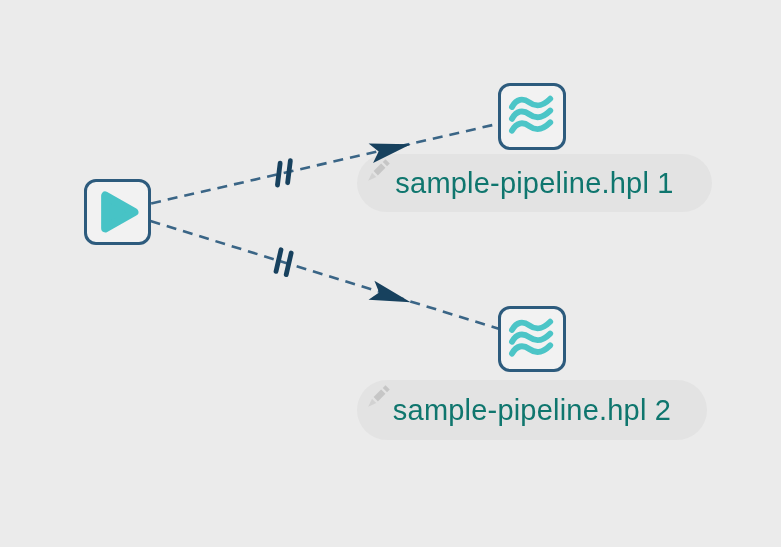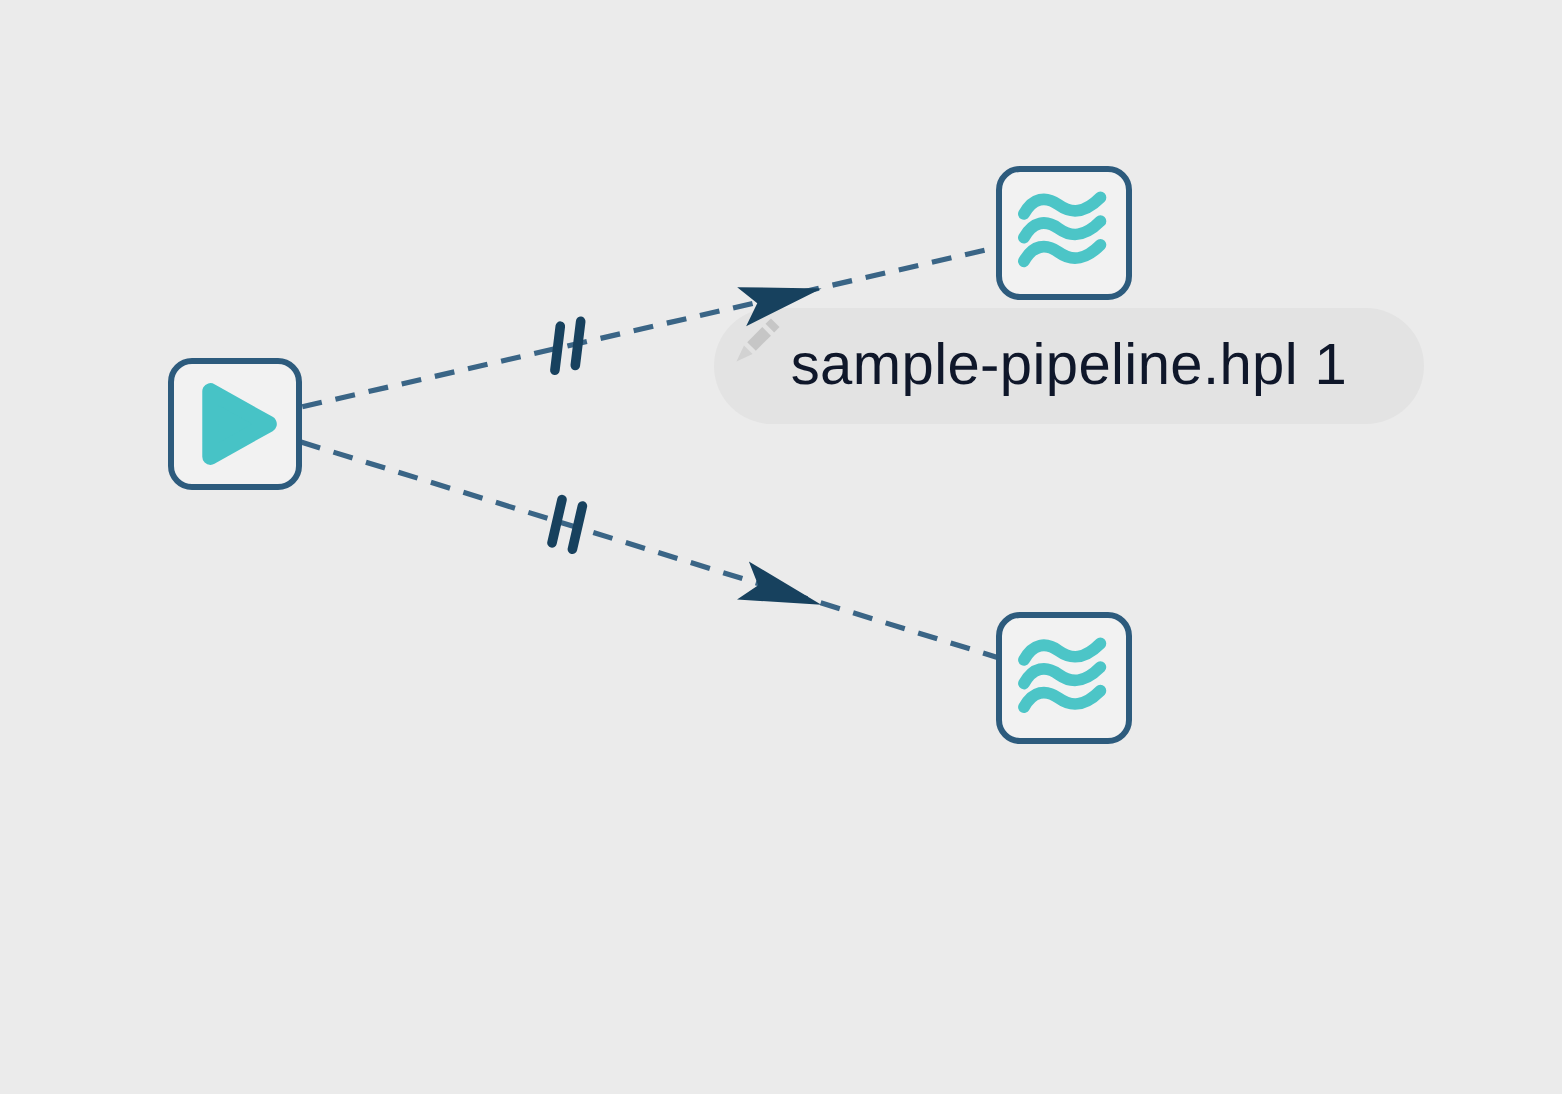--- a/index.html
+++ b/index.html
@@ -13,21 +13,21 @@
     position:relative;width:781px;height:547px;background:#ebebeb;
   }
   .hops-layer{
     position:absolute;left:0;top:0;z-index:2;pointer-events:none;
   }
   
   .pill{
     position:absolute;z-index:1;
     background:#e3e3e3;border-radius:30px;
     display:flex;align-items:center;justify-content:center;
-    color:#0f172a;font-size:29px;letter-spacing:.2px;
+    color:#0f766e;font-size:29px;letter-spacing:.2px;
     white-space:nowrap;
   }
   .pill .pencil{
     position:absolute;left:8px;top:2px;width:28px;height:28px;
   }
   #pill-start{left:64px;top:252px;width:106px;height:60px;font-size:30px;}
   #pill-p1{left:357px;top:154px;width:355px;height:58px;}
   #pill-p2{left:357px;top:380px;width:350px;height:60px;}
   
   .node-icon{
@@ -49,20 +49,28 @@
 
   <div class="pill" id="pill-p1">
     <svg class="pencil" viewBox="0 0 26 26">
       <polygon points="3,23 6.5,15.5 10.5,19.5" fill="#d2d2d2"></polygon>
       <polygon points="8,14 15,7 19,11 12,18" fill="#c6c6c6"></polygon>
       <polygon points="16.5,5.5 19,3 23,7 20.5,9.5" fill="#c6c6c6"></polygon>
     </svg>
     <span>sample-pipeline.hpl 1</span>
   </div>
 
+  <div class="pill" id="pill-p2">
+    <svg class="pencil" viewBox="0 0 26 26">
+      <polygon points="3,23 6.5,15.5 10.5,19.5" fill="#d2d2d2"></polygon>
+      <polygon points="8,14 15,7 19,11 12,18" fill="#c6c6c6"></polygon>
+      <polygon points="16.5,5.5 19,3 23,7 20.5,9.5" fill="#c6c6c6"></polygon>
+    </svg>
+    <span>sample-pipeline.hpl 2</span>
+  </div>
 
   <svg class="hops-layer" width="781" height="547" viewBox="0 0 781 547">
     <g>
       <line x1="118" y1="211" x2="532" y2="116" stroke="#3a6586" stroke-width="2.6" stroke-dasharray="10 7"></line>
       <path d="M8 0 L-33 -10 L-25 0 L-33 10 Z" fill="#17415e" transform="translate(403,146) rotate(-12.9)"></path>
       <g fill="#17415e">
         <rect x="-2.4" y="-13.5" width="4.8" height="27" rx="2.4" transform="translate(278.8,174.1) rotate(7)"></rect>
         <rect x="-2.4" y="-13.5" width="4.8" height="27" rx="2.4" transform="translate(289.0,171.7) rotate(7)"></rect>
       </g>
     </g>

